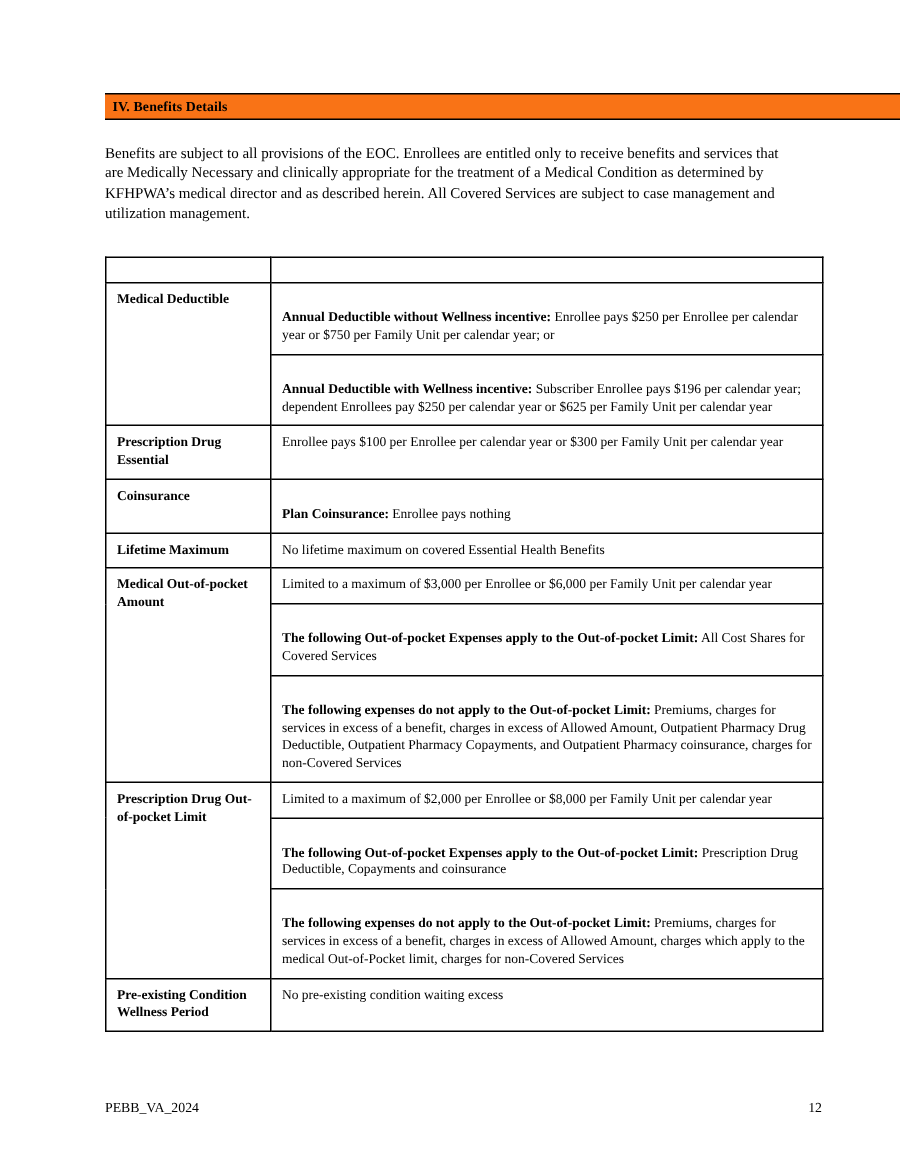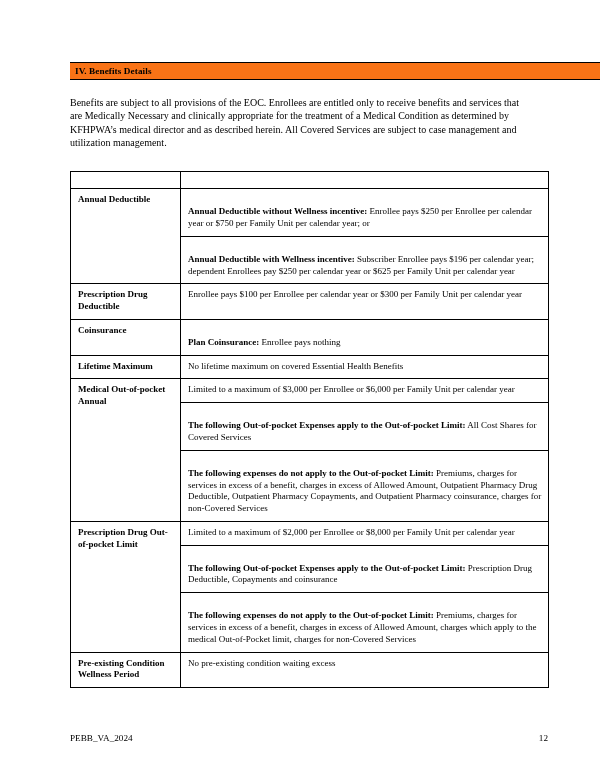--- a/index.html
+++ b/index.html
@@ -84,50 +84,50 @@
   <p class="intro">Benefits are subject to all provisions of the EOC. Enrollees are entitled only to receive benefits and services that are Medically Necessary and clinically appropriate for the treatment of a Medical Condition as determined by KFHPWA’s medical director and as described herein. All Covered Services are subject to case management and utilization management.</p>
 
   <table class="benefits">
     <tbody>
       <tr class="blankrow">
         <td class="label"></td>
         <td class="value"></td>
       </tr>
 
       <tr>
-        <td class="label" rowspan="2">Annual Deductible</td>
+        <td class="label" rowspan="2">Medical Deductible</td>
         <td class="value">
           <p class="para"><b>Annual Deductible without Wellness incentive:</b> <span>Enrollee pays $250 per Enrollee per calendar year or $750 per Family Unit per calendar year; or</span></p>
         </td>
       </tr>
       <tr>
         <td class="value nb">
           <p class="para"><b>Annual Deductible with Wellness incentive:</b> <span>Subscriber Enrollee pays $196 per calendar year; dependent Enrollees pay $250 per calendar year or $625 per Family Unit per calendar year</span></p>
         </td>
       </tr>
 
       <tr>
-        <td class="label">Prescription Drug Deductible</td>
+        <td class="label">Prescription Drug Essential</td>
         <td class="value">Enrollee pays $100 per Enrollee per calendar year or $300 per Family Unit per calendar year</td>
       </tr>
 
       <tr>
         <td class="label">Coinsurance</td>
         <td class="value">
           <p class="para"><b>Plan Coinsurance:</b> <span>Enrollee pays nothing</span></p>
         </td>
       </tr>
 
       <tr>
         <td class="label">Lifetime Maximum</td>
         <td class="value">No lifetime maximum on covered Essential Health Benefits</td>
       </tr>
 
       <tr>
-        <td class="label" rowspan="3">Medical Out-of-pocket Annual</td>
+        <td class="label" rowspan="3">Medical Out-of-pocket Amount</td>
         <td class="value">Limited to a maximum of $3,000 per Enrollee or $6,000 per Family Unit per calendar year</td>
       </tr>
       <tr>
         <td class="value">
           <p class="para"><b>The following Out-of-pocket Expenses apply to the Out-of-pocket Limit:</b> <span>All Cost Shares for Covered Services</span></p>
         </td>
       </tr>
       <tr>
         <td class="value nb">
           <p class="para"><b>The following expenses do not apply to the Out-of-pocket Limit:</b> <span>Premiums, charges for services in excess of a benefit, charges in excess of Allowed Amount, Outpatient Pharmacy Drug Deductible, Outpatient Pharmacy Copayments, and Outpatient Pharmacy coinsurance, charges for non-Covered Services</span></p>

